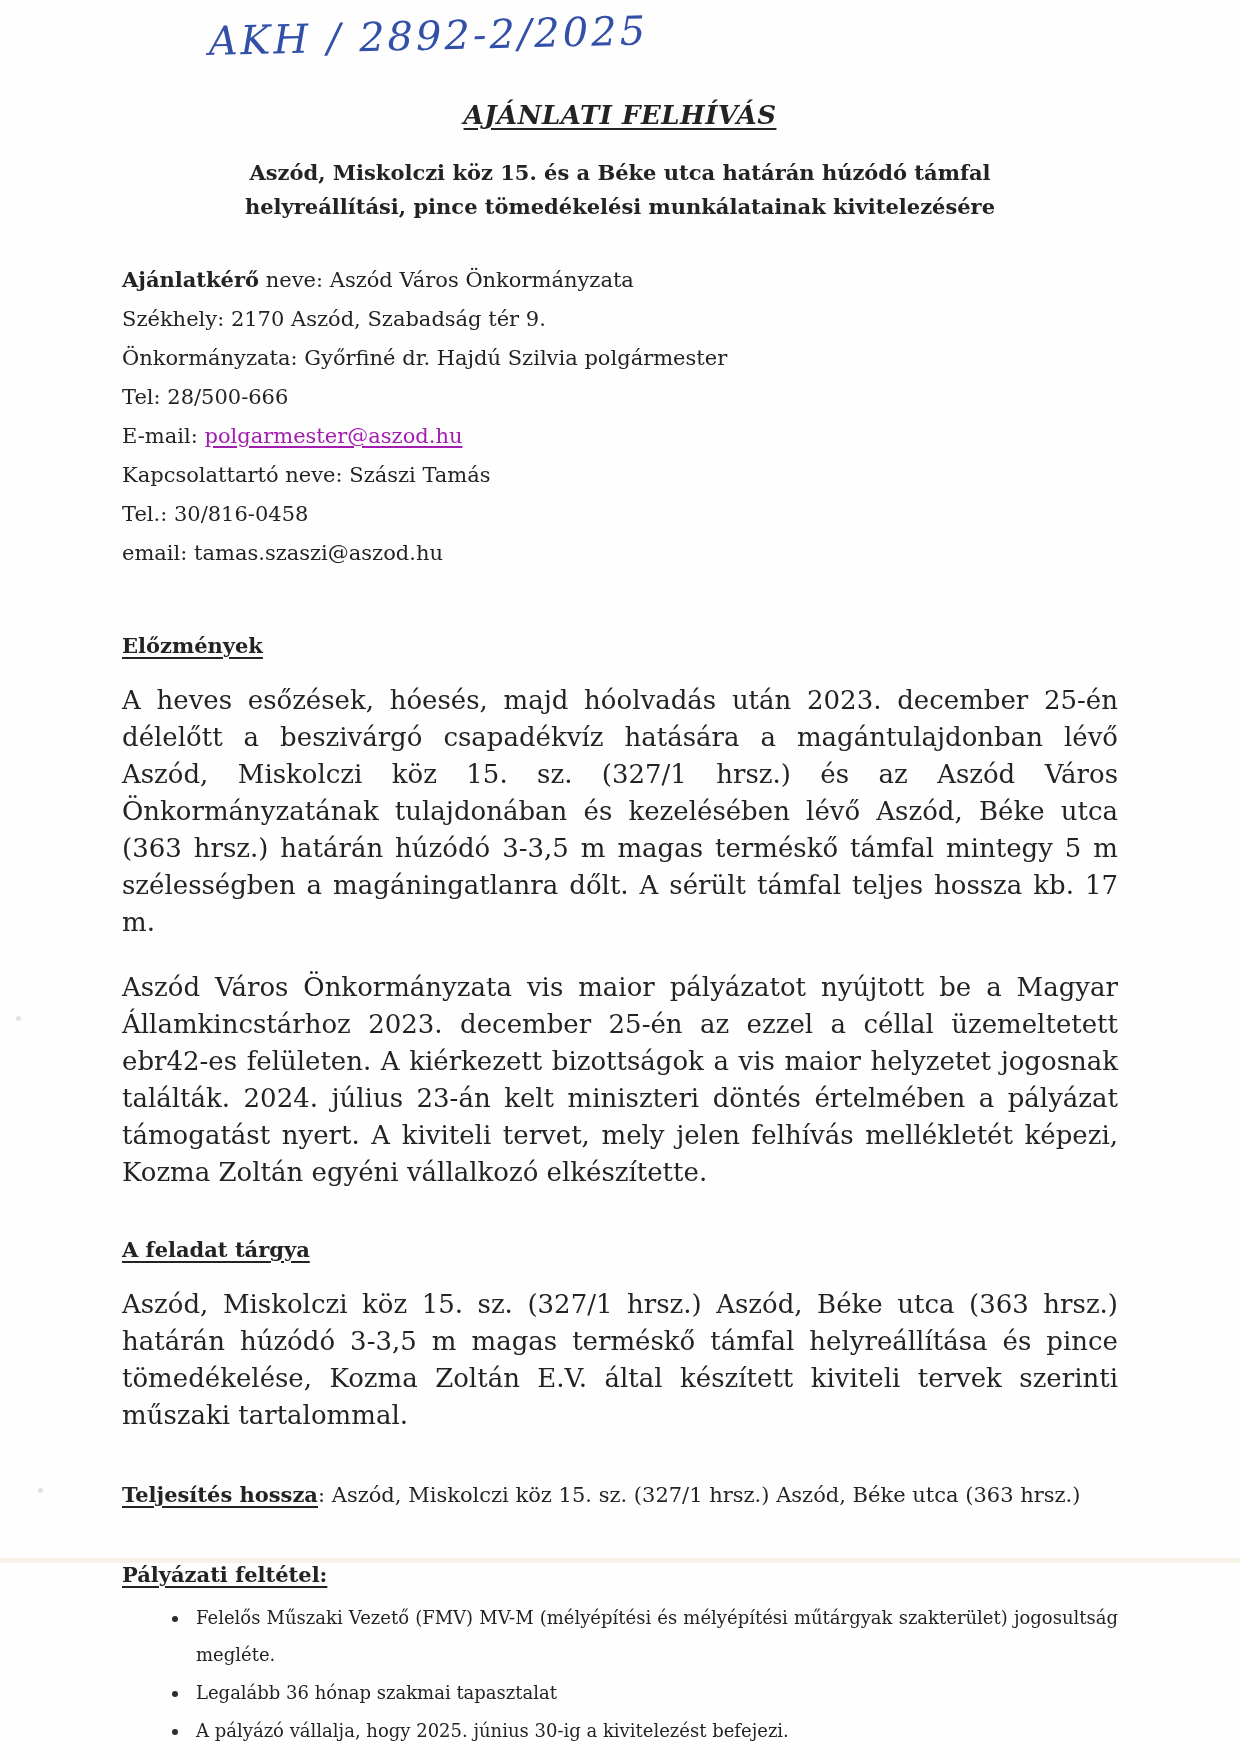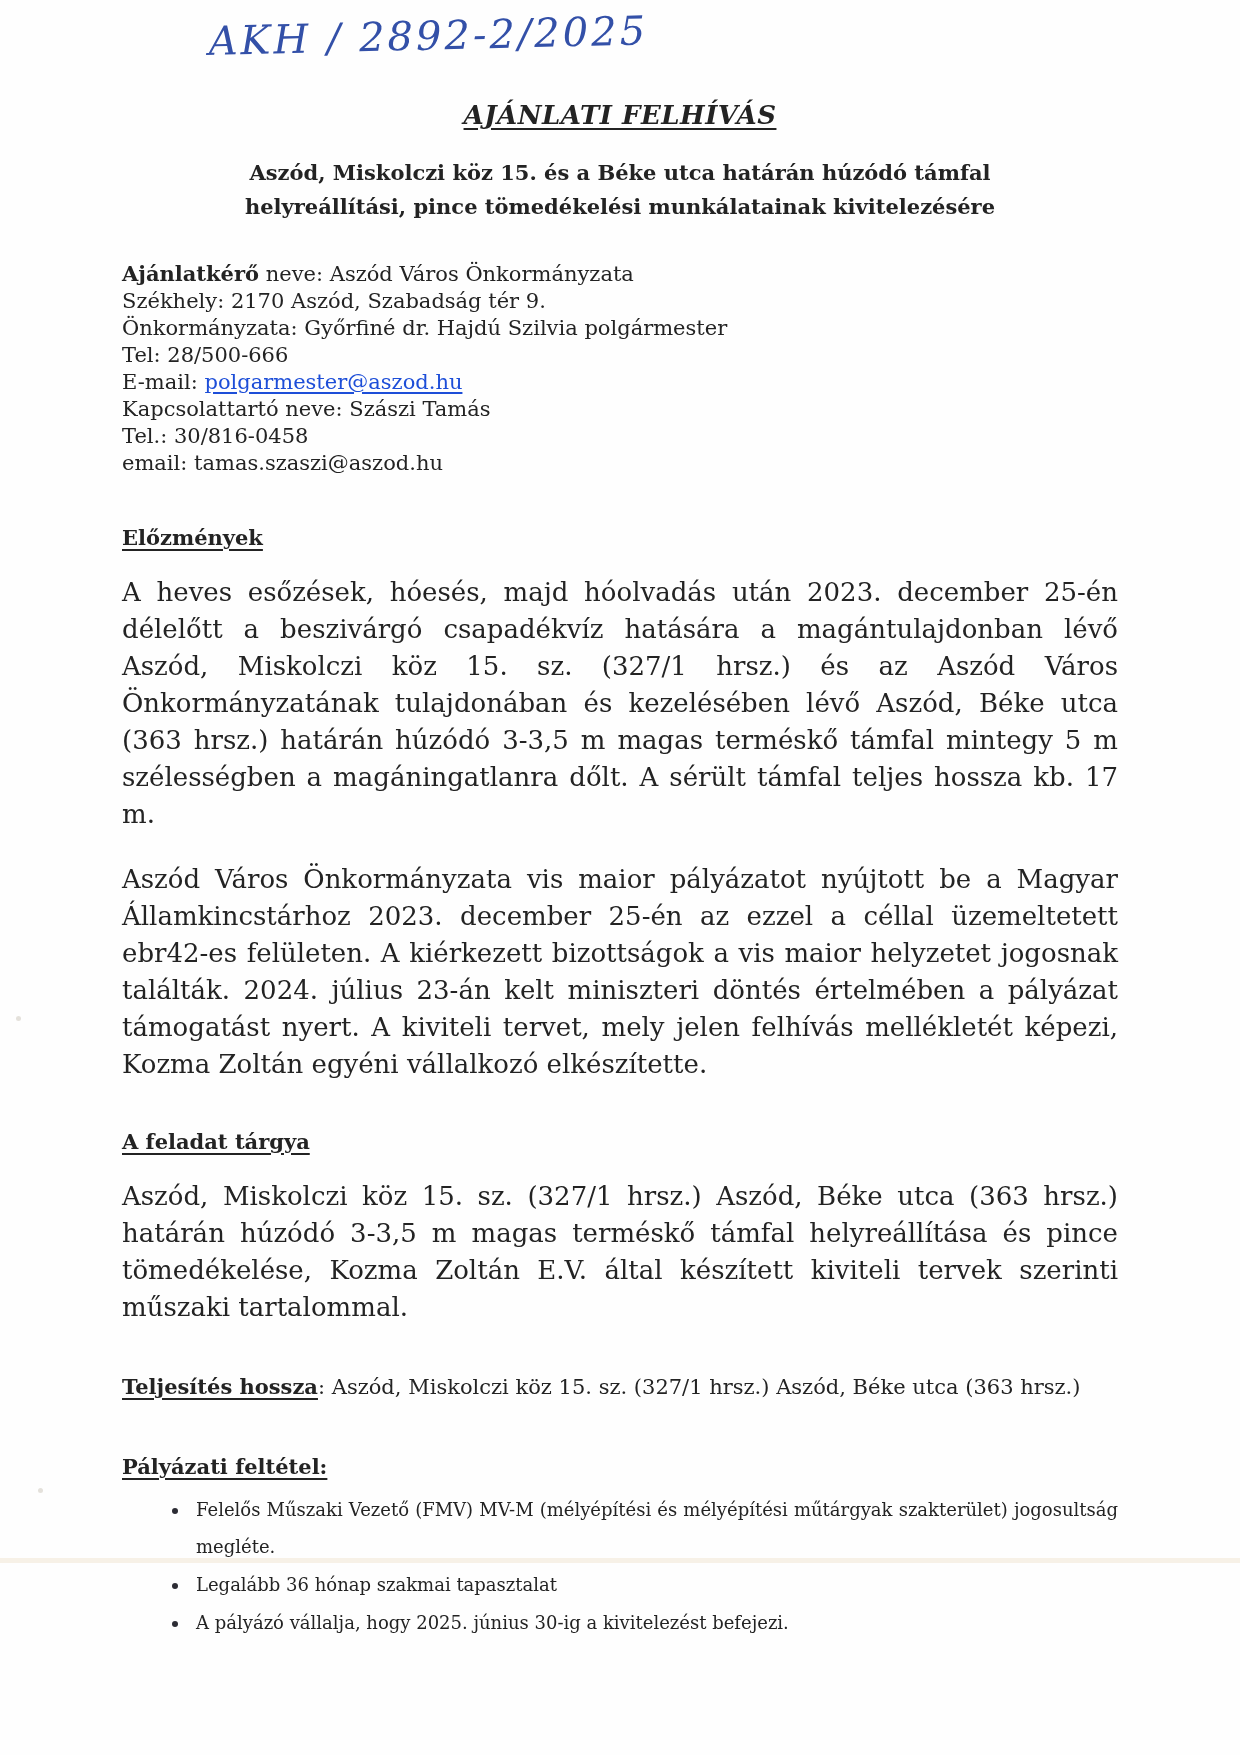--- a/index.html
+++ b/index.html
@@ -45,41 +45,41 @@
     margin: 26px auto 0 auto;
     max-width: 860px;
     text-align: center;
     font-size: 21px;
     font-weight: bold;
     line-height: 34px;
   }
   .contact {
     margin-top: 36px;
     font-size: 21px;
-    line-height: 27px;
+    line-height: 39px;
   }
   .contact .line { white-space: nowrap; }
   .email-link {
-    color: #1d4ed8;
+    color: #a21caf;
     text-decoration: underline;
     text-underline-offset: 3px;
     cursor: pointer;
   }
   .section-heading {
     margin: 0;
     font-size: 21px;
     font-weight: bold;
   }
   .section-heading .u,
   .inline-label .u {
     text-decoration: underline;
     text-underline-offset: 4px;
     text-decoration-thickness: 1.5px;
   }
-  .h-elozmenyek { margin-top: 48px; }
+  .h-elozmenyek { margin-top: 60px; }
   .h-feladat    { margin-top: 46px; }
   .h-palyazat   { margin-top: 48px; }
   .para {
     margin: 24px 0 0 0;
     font-size: 26px;
     line-height: 37px;
     text-align: justify;
     text-align-last: left;
   }
   .inline-line {

